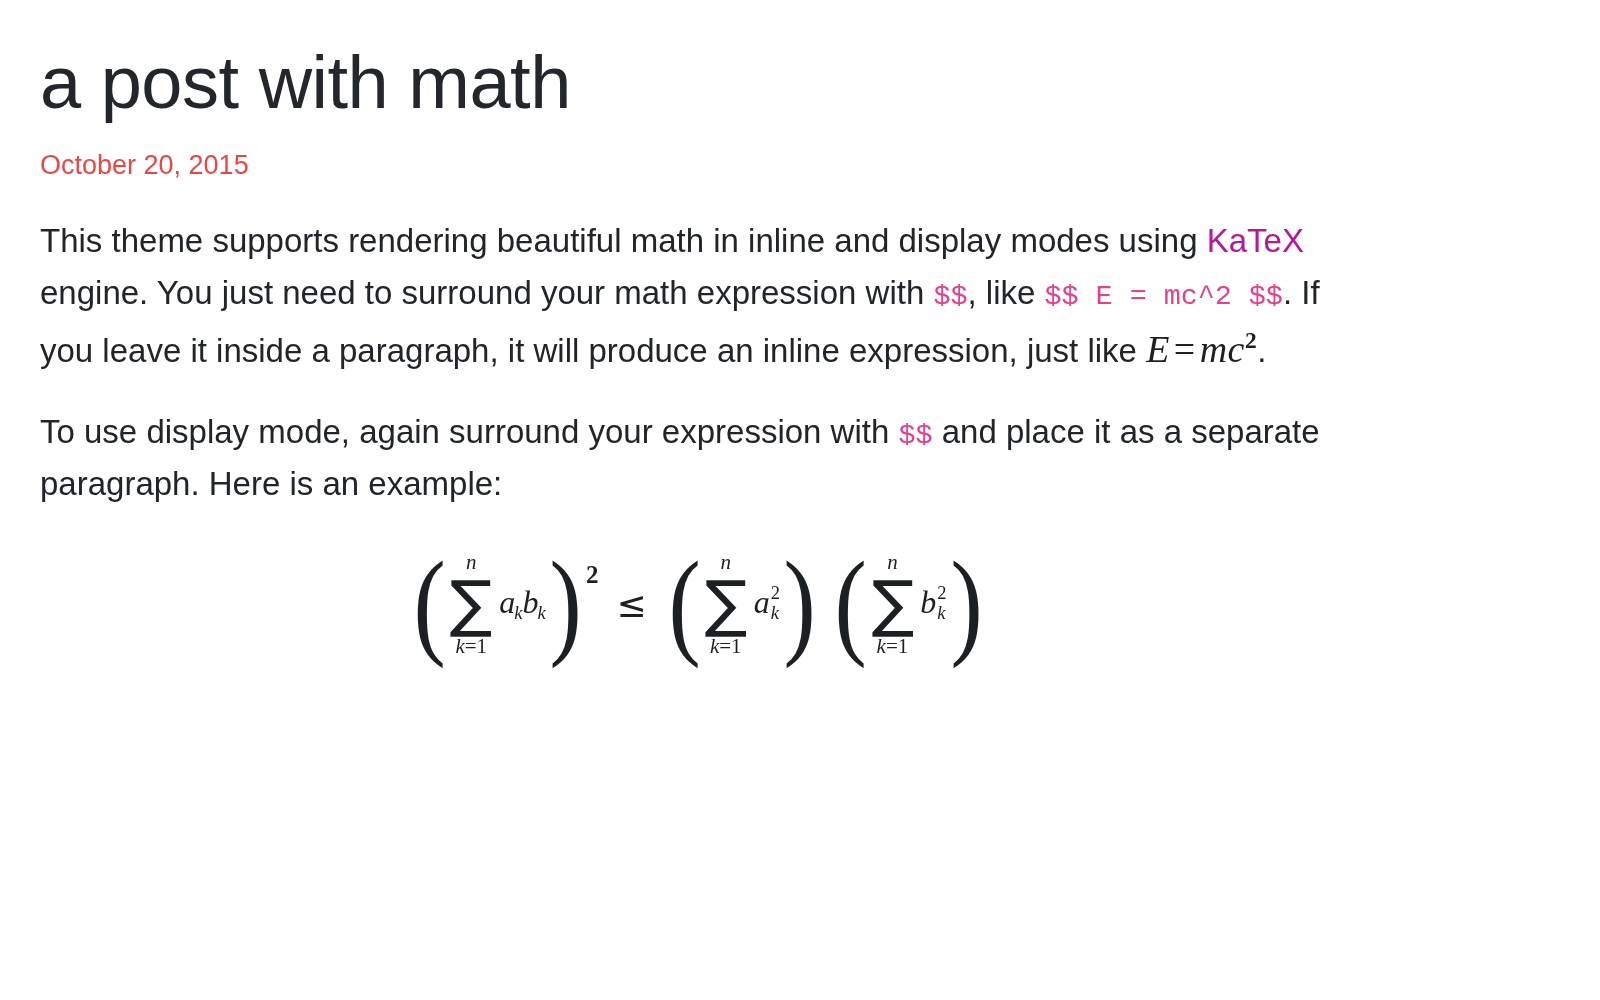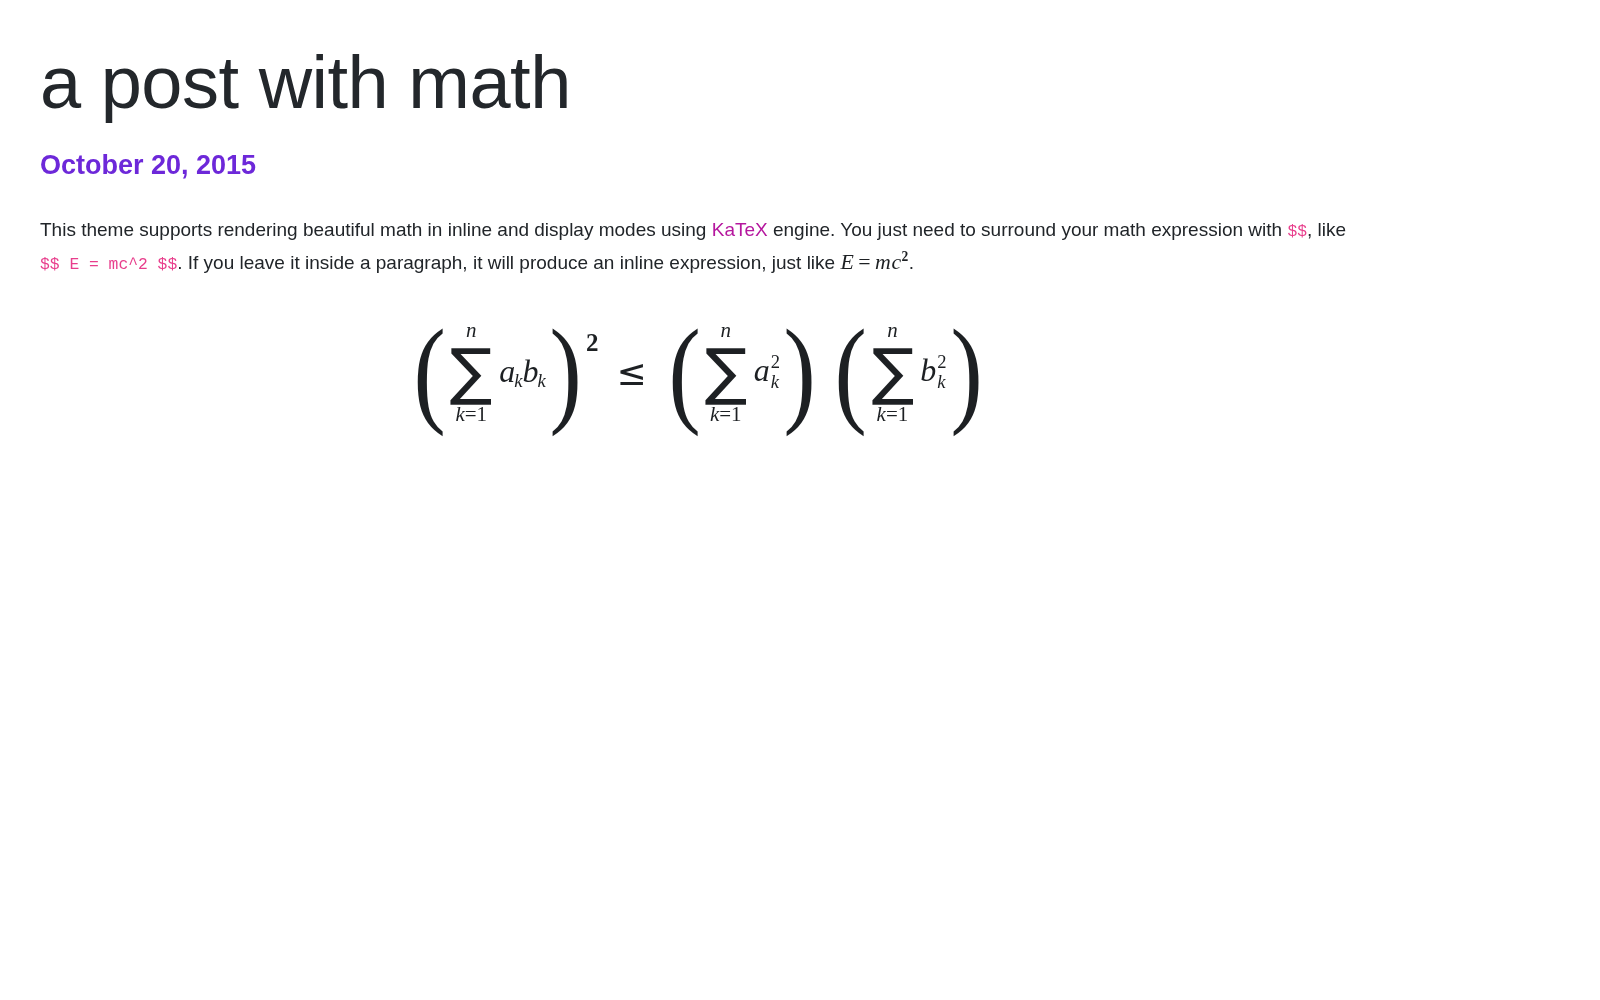--- a/index.html
+++ b/index.html
@@ -23,30 +23,30 @@
     font-size: 74px;
     font-weight: 300;
     line-height: 1.05;
     letter-spacing: -0.5px;
     color: #23272b;
     margin: 0 0 0 0;
     padding: 0;
   }
   .post-date {
     font-size: 27px;
-    font-weight: 700;
-    color: #6d28d9;
+    font-weight: 400;
+    color: #ef4444;
     margin: 28px 0 0 0;
     padding: 0;
   }
   .post-body {
     margin-top: 34px;
   }
   .post-body p {
-    font-size: 19px;
+    font-size: 33px;
     line-height: 1.58;
     color: #212529;
     margin: 0 0 26px 0;
   }
   a.link {
     color: #b5179e;
     text-decoration: none;
   }
   code.code {
     font-family: "Liberation Mono", "DejaVu Sans Mono", monospace;
@@ -169,20 +169,21 @@
 <div class="page">
 
   <h1 class="post-title">a post with math</h1>
 
   <div class="post-date">October 20, 2015</div>
 
   <div class="post-body">
 
     <p><span>This theme supports rendering beautiful math in inline and display modes using </span><a class="link" href="#">KaTeX</a><span> engine. You just need to surround your math expression with </span><code class="code">$$</code><span>, like </span><code class="code">$$ E = mc^2 $$</code><span>. If you leave it inside a paragraph, it will produce an inline expression, just like </span><span class="math-inline"><i>E</i><span class="op">=</span><i>mc</i><sup>2</sup></span><span>.</span></p>
 
+    <p><span>To use display mode, again surround your expression with </span><code class="code">$$</code><span> and place it as a separate paragraph. Here is an example:</span></p>
 
     <div class="math-display">
       <span class="eq">
 
         <span class="group">
           <span class="paren">(</span>
           <span class="sum-stack">
             <span class="sum-lim">n</span>
             <span class="sum-sym">∑</span>
             <span class="sum-lim"><i>k</i><span class="eqsign">=</span><span class="eqsign">1</span></span>

